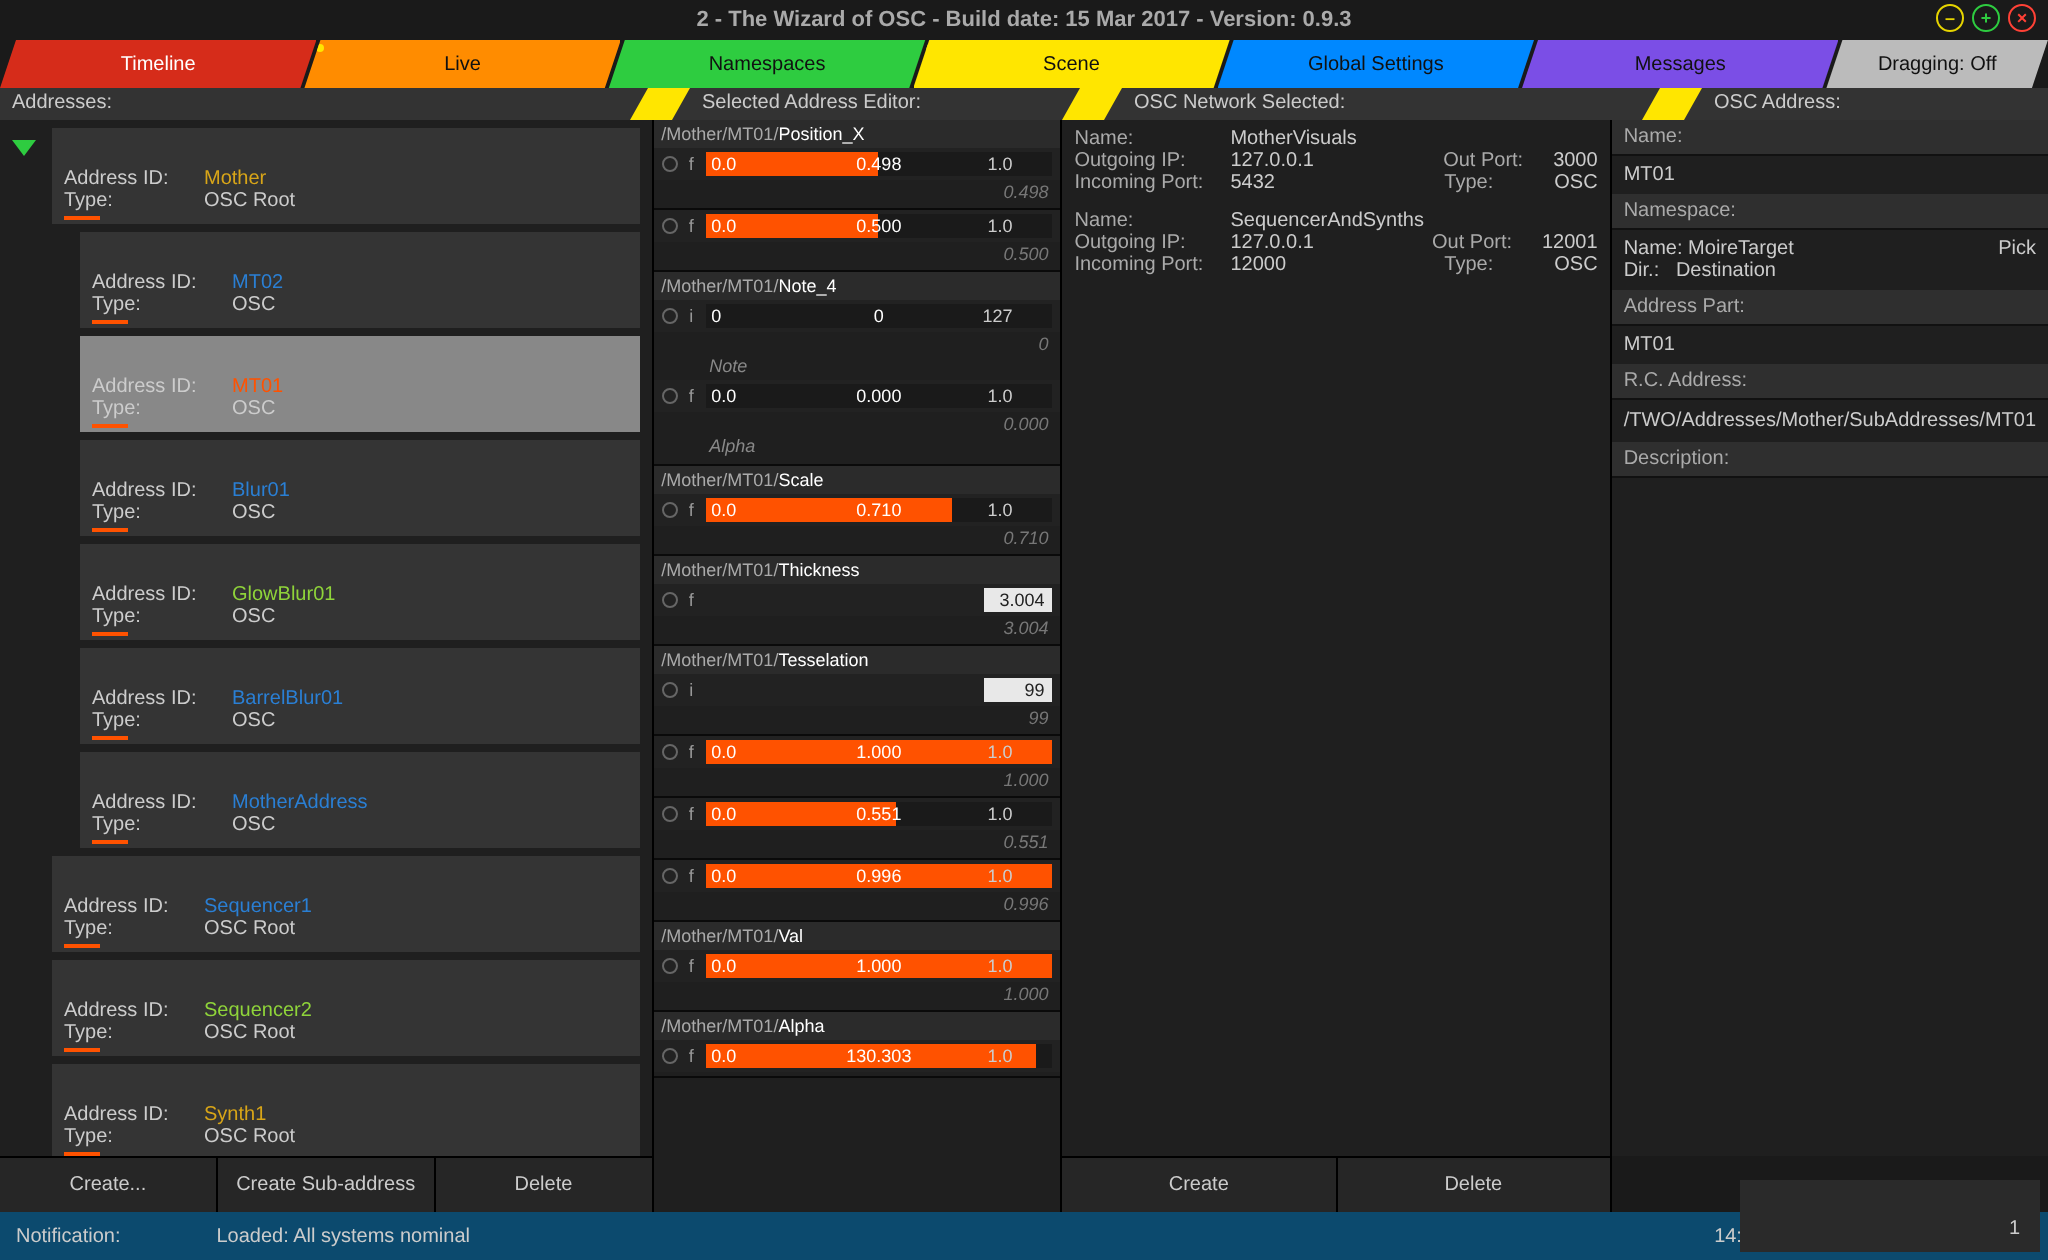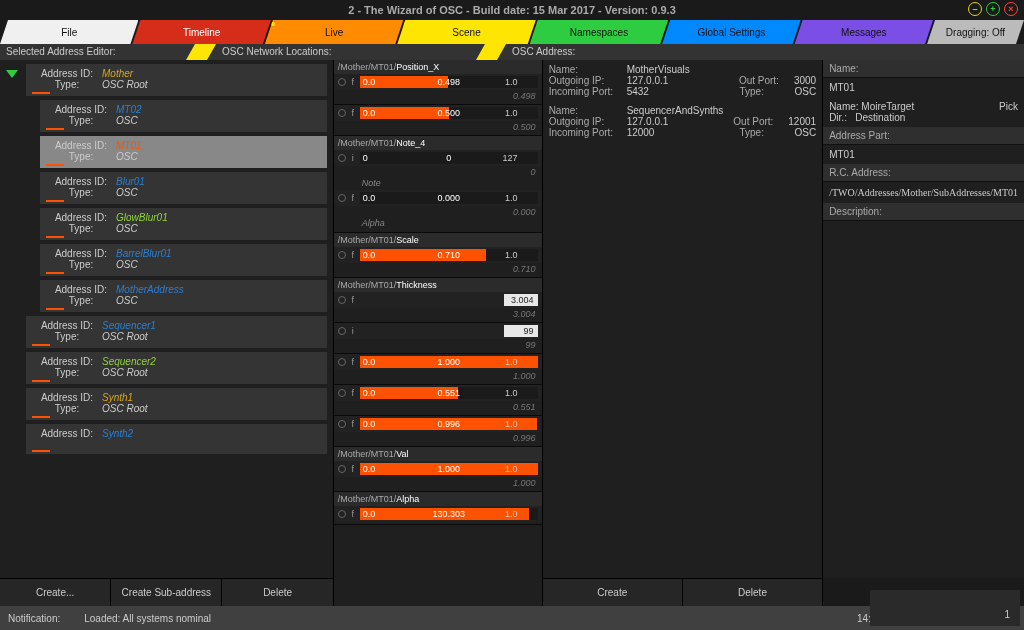--- a/index.html
+++ b/index.html
@@ -30,25 +30,25 @@
   .hcell { padding:2px 6px; font-size:10px; color:#ccc; position:relative;}
   .hcell::after{content:''; position:absolute; right:0; top:2px; bottom:2px; }
   .hcell .ycorner{position:absolute; right:0; top:0; width:30px; height:100%; background:#ffe600; clip-path:polygon(30% 0,100% 0,70% 100%,0 100%);}
 
   .main { flex:1; display:flex; background:#1f1f1f; overflow:hidden;}
 
   
   .addresses { width:345px; display:flex; flex-direction:column; border-right:1px solid #000;}
   .addr-scroll{flex:1; overflow-y:auto; padding:4px 6px 0 26px;}
   .addr-scroll::-webkit-scrollbar{width:8px;} .addr-scroll::-webkit-scrollbar-thumb{background:#555;}
-  .addr-item { background:#343434; margin-bottom:4px; padding:4px 6px 6px 6px; font-size:10px; position:relative; min-height:30px;text-align:center;}
+  .addr-item { background:#343434; margin-bottom:4px; padding:20px 6px 6px 6px; font-size:10px; position:relative; min-height:30px;}
   .addr-item.selected{background:#888;}
   .addr-item .row{display:flex;}
   .addr-item .lbl{width:70px; color:#ccc;}
-  .addr-item .val{color:#ccc;font-style:italic;}
+  .addr-item .val{color:#ccc;}
   .addr-item .underline{position:absolute; bottom:2px; left:6px; width:18px; height:2px; background:#ff5200;}
   .addr-item.indent{margin-left:14px;}
   .tri{position:absolute; left:-20px; top:6px; width:0;height:0;border-left:6px solid transparent;border-right:6px solid transparent;border-top:8px solid #2ecc40;}
 
   .btnrow{height:28px; display:flex; border-top:1px solid #000;}
   .btn{flex:1; display:flex; align-items:center; justify-content:center; background:#262626; border-right:1px solid #000; font-size:10px; color:#ccc; cursor:pointer;}
   .btn:last-child{border-right:none;}
 
   
   .editor{width:216px; display:flex; flex-direction:column; border-right:1px solid #000;}
@@ -77,75 +77,73 @@
   .net-row .v{flex:1;}
   .net-row .k2{width:55px; color:#aaa;}
   .net-btns{height:28px; display:flex; border-top:1px solid #000;}
 
   
   .oscpanel{flex:1; display:flex; flex-direction:column; font-size:10px;}
   .sect{background:#2f2f2f; padding:3px 6px; color:#aaa; border-bottom:1px solid #111; position:relative;}
   .valrow{padding:4px 6px; color:#ccc;}
   .valrow.flex{display:flex; justify-content:space-between;}
   .pick{color:#ccc;}
-  .rcaddr{padding:4px 6px; line-height:1.3;font-family:Liberation Serif, serif;}
+  .rcaddr{padding:4px 6px; line-height:1.3;}
   .spacer{flex:1;}
   .bottom-empty{height:28px; background:#1a1a1a;}
 
   
-  .footer{height:24px; background:#404040; display:flex; align-items:center; padding:0 8px; font-size:10px;}
+  .footer{height:24px; background:#0c4a6e; display:flex; align-items:center; padding:0 8px; font-size:10px;gap:24px;}
   .footer .notif-lbl{margin-right:24px;}
   .footer .time{margin-left:auto; margin-right:120px;}
 
 </style>
 </head>
 <body>
 
 <div class="app">
   <div class="titlebar">
     <span>2 - The Wizard of OSC - Build date: 15 Mar 2017 - Version: 0.9.3</span>
     <div class="wnd-btns">
       <div class="cbtn y">–</div>
       <div class="cbtn g">+</div>
       <div class="cbtn r">×</div>
     </div>
   </div>
 
   <div class="tabs">
-    <div class="tab file">
-        <span>File</span>
-      </div>
     <div class="tab timeline">
         <span>Timeline</span>
       </div>
     <div class="tab live">
         <span class="dot"></span>
         <span>Live</span>
       </div>
+    <div class="tab namespaces">
+        <span>Namespaces</span>
+      </div>
     <div class="tab scene">
         <span class="dot"></span>
         <span>Scene</span>
       </div>
-    <div class="tab namespaces">
-        <span>Namespaces</span>
-      </div>
     <div class="tab globals">
         <span>Global Settings</span>
       </div>
     <div class="tab messages">
         <span>Messages</span>
       </div>
     <div class="tab dragging">
         <span>Dragging: Off</span>
       </div>
   </div>
 
   <div class="headerrow">
+    <div class="hcell" style="width:345px"><span>Addresses:</span><span class="ycorner"></span></div>
     <div class="hcell" style="width:216px"><span>Selected Address Editor:</span><span class="ycorner"></span></div>
-    <div class="hcell" style="width:290px"><span>OSC Network Locations:</span><span class="ycorner"></span></div>
+    <div class="hcell" style="width:290px"><span>OSC Network Selected:</span><span class="ycorner"></span></div>
     <div class="hcell" style="flex:1"><span>OSC Address:</span></div>
   </div>
 
   <div class="main">
 
     <div class="addresses">
       <div class="addr-scroll" id="addr-list">
           <div class="addr-item">
             <div class="tri"></div>
             <div class="row">
@@ -346,20 +344,21 @@
             <div class="path">/Mother/MT01/<span class="leaf">Thickness</span></div>
             <div class="ctrl">
               <span class="radio"></span>
               <span class="typ">f</span>
               <div style="flex:1"></div>
               <div class="numbox">3.004</div>
             </div>
             <div class="readout">3.004</div>
           </div>
           <div class="param">
+            <div class="path">/Mother/MT01/<span class="leaf">Tesselation</span></div>
             <div class="ctrl">
               <span class="radio"></span>
               <span class="typ">i</span>
               <div style="flex:1"></div>
               <div class="numbox">99</div>
             </div>
             <div class="readout">99</div>
           </div>
           <div class="param">
             <div class="ctrl">
@@ -471,20 +470,21 @@
         </div>
       <div class="net-btns">
         <div class="btn">Create</div>
         <div class="btn">Delete</div>
       </div>
     </div>
 
     <div class="oscpanel">
       <div class="sect">Name:</div>
       <div class="valrow">MT01</div>
+      <div class="sect">Namespace:</div>
       <div class="valrow flex">
         <div>
           <div><span>Name:</span> <span>MoireTarget</span></div>
           <div><span>Dir.:</span>&nbsp;&nbsp;&nbsp;<span>Destination</span></div>
         </div>
         <div class="pick">Pick</div>
       </div>
       <div class="sect">Address Part:</div>
       <div class="valrow">MT01</div>
       <div class="sect">R.C. Address:</div>

